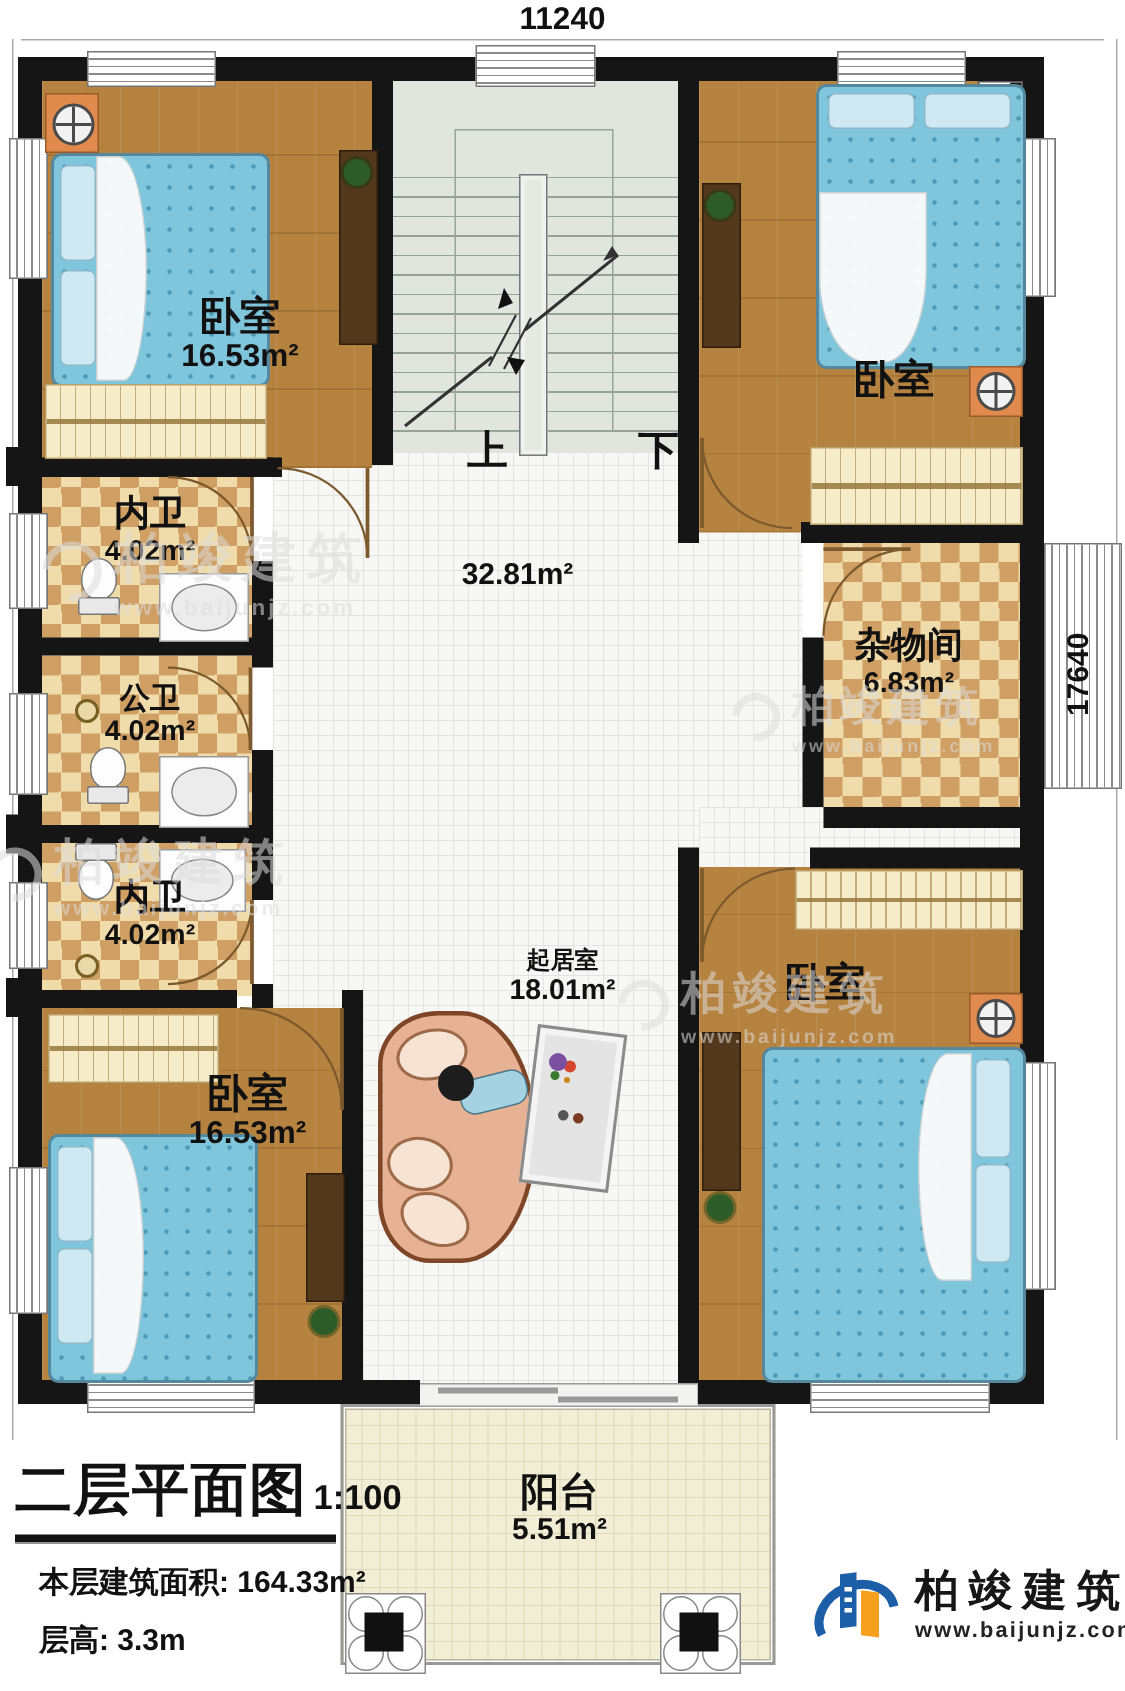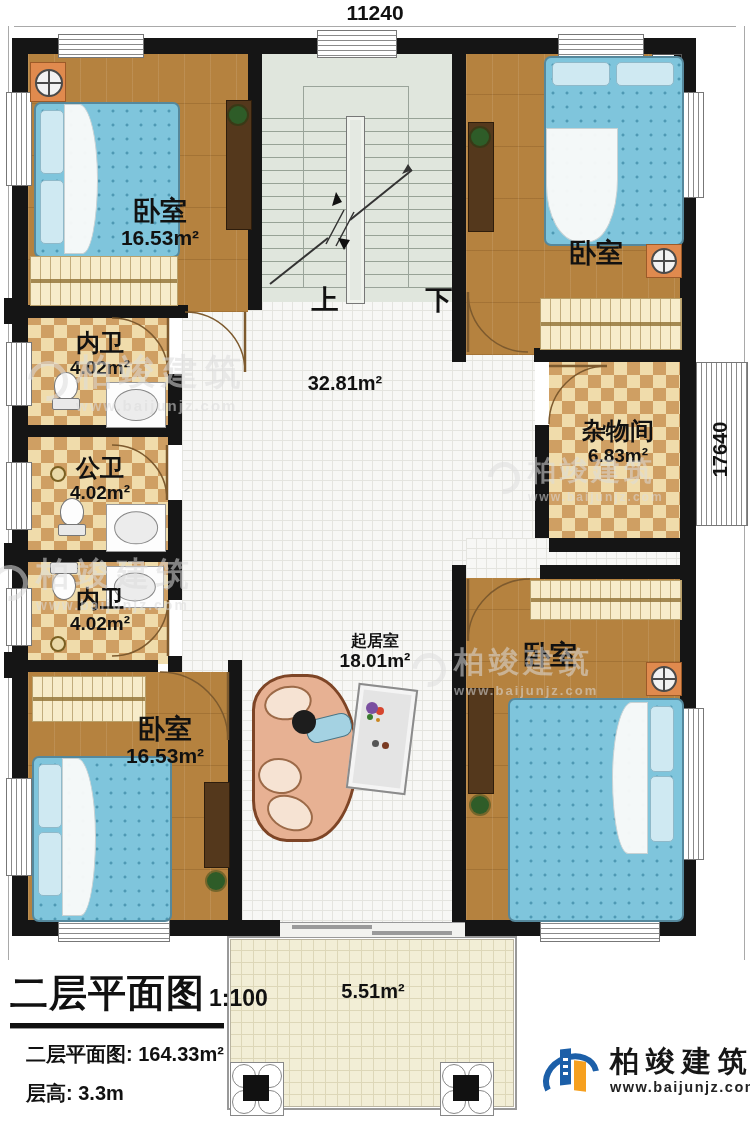--- a/index.html
+++ b/index.html
@@ -277,46 +277,47 @@
     <span class="rarea" style="font-size:21px;">16.53m²</span>
   </div>
   <div class="room-label" style="left:516px;top:238px;width:160px;">
     <span class="rname" style="font-size:27px;">卧室</span>
   </div>
   <div class="room-label" style="left:40px;top:330px;width:120px;">
     <span class="rname" style="font-size:24px;">内卫</span>
     <span class="rarea" style="font-size:19px;">4.02m²</span>
   </div>
   <div class="room-label" style="left:40px;top:455px;width:120px;">
-    <span class="rname" style="font-size:24px;">公卫</span>
+    <span class="rname" style="font-size:20px;">公卫</span>
     <span class="rarea" style="font-size:19px;">4.02m²</span>
   </div>
   <div class="room-label" style="left:40px;top:586px;width:120px;">
     <span class="rname" style="font-size:24px;">内卫</span>
     <span class="rarea" style="font-size:19px;">4.02m²</span>
   </div>
   <div class="room-label" style="left:280px;top:372px;width:130px;">
     <span class="rarea" style="font-size:20px;">32.81m²</span>
   </div>
-  <div class="room-label" style="left:556px;top:418px;width:124px;">
+  <div class="room-label" style="left:544px;top:418px;width:124px;">
     <span class="rname" style="font-size:24px;">杂物间</span>
     <span class="rarea" style="font-size:19px;">6.83m²</span>
   </div>
   <div class="room-label" style="left:310px;top:632px;width:130px;">
     <span class="rname" style="font-size:16px;">起居室</span>
     <span class="rarea" style="font-size:19px;">18.01m²</span>
   </div>
   <div class="room-label" style="left:85px;top:714px;width:160px;">
     <span class="rname" style="font-size:27px;">卧室</span>
     <span class="rarea" style="font-size:21px;">16.53m²</span>
   </div>
   <div class="room-label" style="left:475px;top:640px;width:150px;">
     <span class="rname" style="font-size:27px;">卧室</span>
   </div>
   <div class="room-label" style="left:308px;top:980px;width:130px;">
+    <span class="rname" style="font-size:26px;">阳台</span>
     <span class="rarea" style="font-size:20px;">5.51m²</span>
   </div>
 
   <div class="abs" style="left:304px;top:282px;width:42px;text-align:center;font-size:27px;font-weight:bold;">上</div>
   <div class="abs" style="left:418px;top:282px;width:42px;text-align:center;font-size:27px;font-weight:bold;">下</div>
 
   <div class="wm" style="left:28px;top:348px;">
     <span class="wm-mark" style="width:30px;height:30px;"></span>
     <span>
         <span class="wm-name" style="font-size:36px;">柏竣建筑</span>
@@ -345,21 +346,21 @@
       </span>
   </div>
 
   <div class="titleblock">
     <div class="tb-row">
       <span class="tb-title">二层平面图</span>
       <span class="tb-scale">1:100</span>
     </div>
     <div class="tb-rule" style="width:214px;"></div>
     <div class="tb-line">
-      <span>二层平面图:</span>
+      <span>本层建筑面积:</span>
       <span>164.33m²</span>
     </div>
     <div class="tb-line">
       <span>层高:</span>
       <span>3.3m</span>
     </div>
   </div>
 
   <div class="logo">
     <svg width="62" height="62" viewBox="0 0 62 62">

